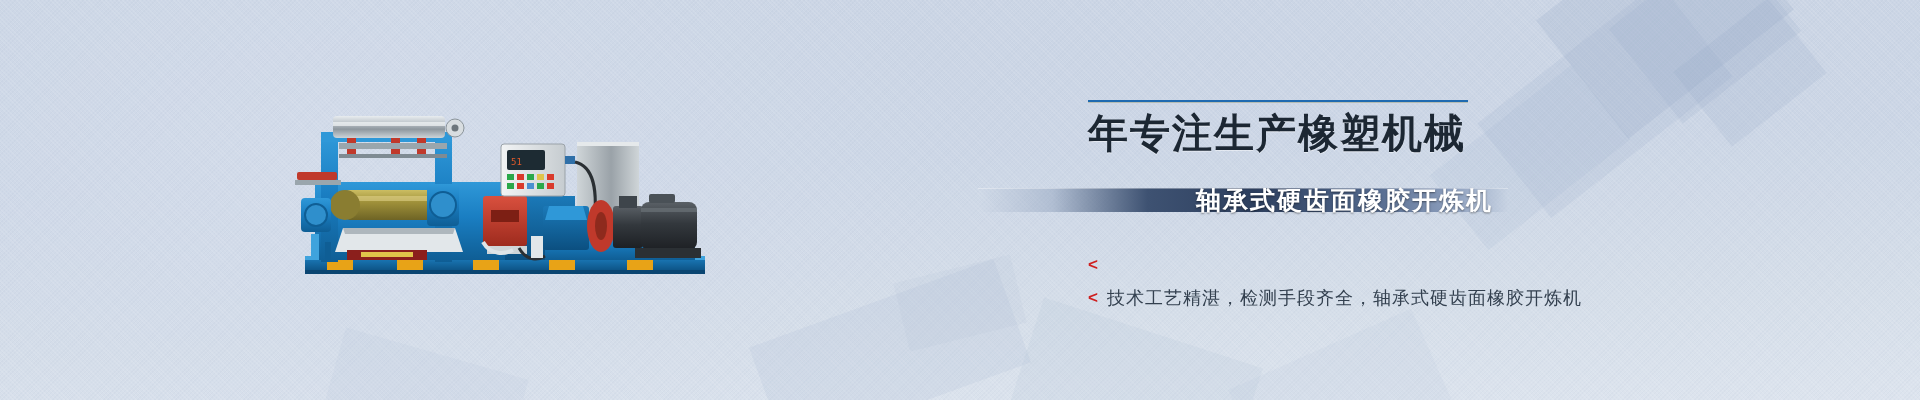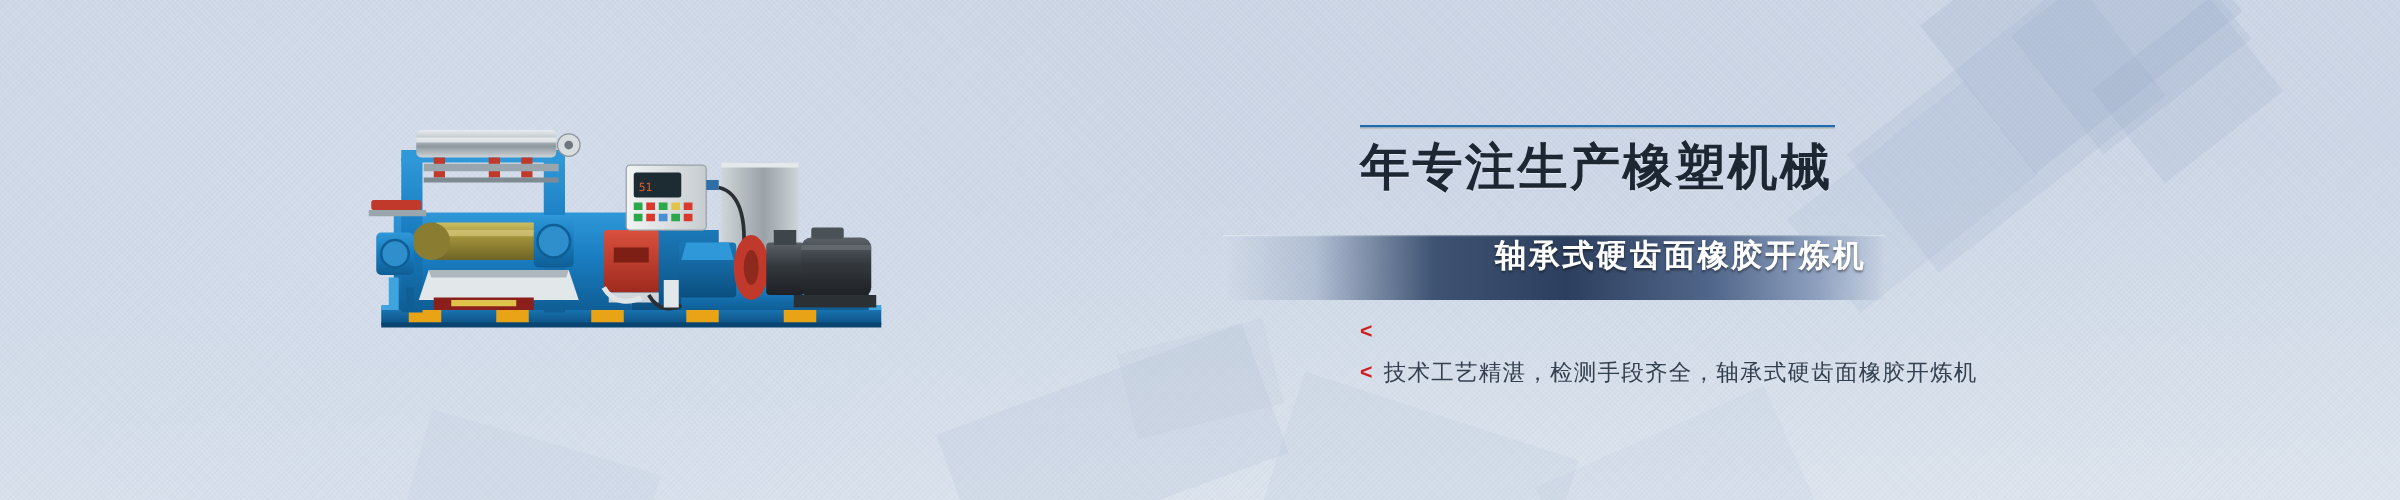--- a/index.html
+++ b/index.html
@@ -47,21 +47,21 @@
   .deco.b1 { left: 760px;  top: 300px;  width: 260px; height: 110px; transform: rotate(-20deg); background: rgba(176,192,214,.20); }
   .deco.b2 { left: 1020px; top: 330px;  width: 230px; height: 120px; transform: rotate(18deg);  background: rgba(176,192,214,.16); }
   .deco.b3 { left: 900px;  top: 268px;  width: 120px; height: 70px;  transform: rotate(-14deg); background: rgba(176,192,214,.14); }
   .deco.b4 { left: 1240px; top: 345px;  width: 200px; height: 100px; transform: rotate(-24deg); background: rgba(176,192,214,.13); }
   .deco.b5 { left: 330px;  top: 352px;  width: 190px; height: 90px;  transform: rotate(16deg);  background: rgba(176,192,214,.12); }
 
   
   .product {
     position: absolute;
     left: 287px;
-    top: 98px;
+    top: 110px;
     width: 437px;
     height: 170px;
   }
   .product svg { display: block; width: 100%; height: 100%; }
 
   
   .copy {
     position: absolute;
     left: 1060px;
     top: 100px;
@@ -86,22 +86,23 @@
     white-space: nowrap;
     margin: 0;
     text-shadow: 0 1px 0 rgba(255,255,255,.45);
   }
 
   .subbar {
     position: absolute;
     left: -110px;
     top: 88px;
     width: 530px;
-    height: 52px;
+    height: 24px;
     display: flex;
+    align-items: center;
     background: linear-gradient(90deg,
         rgba(225,231,241,.05) 0%,
         rgba(140,158,186,.45) 14%,
         #3e5272 32%,
         #2d3f5e 52%,
         #51678b 74%,
         #8fa1bf 90%,
         rgba(200,211,227,.25) 100%);
     box-shadow: 0 1px 0 rgba(255,255,255,.35) inset;
   }

